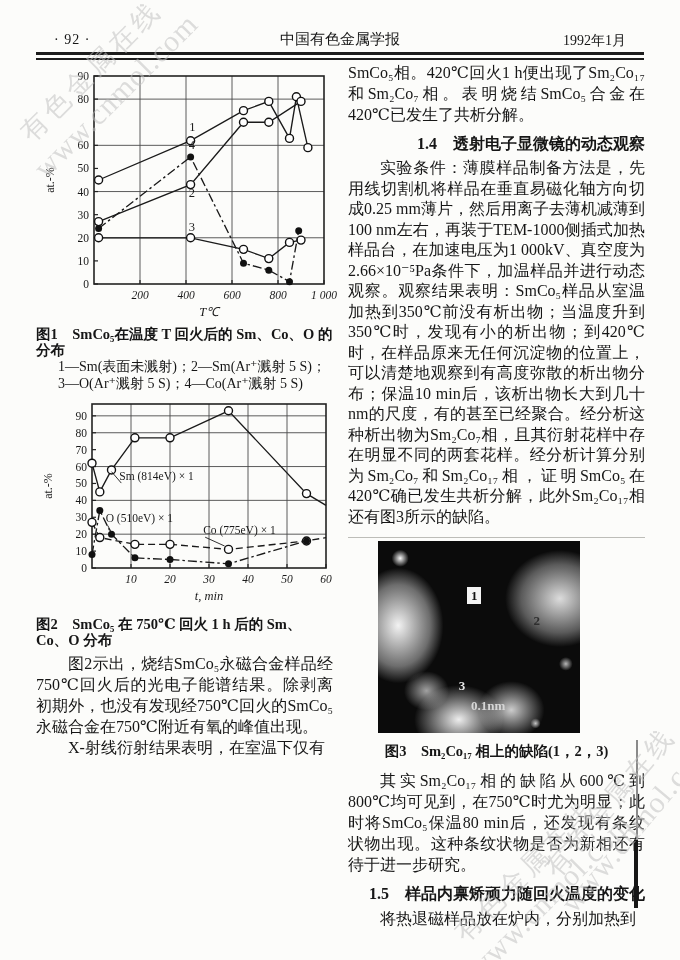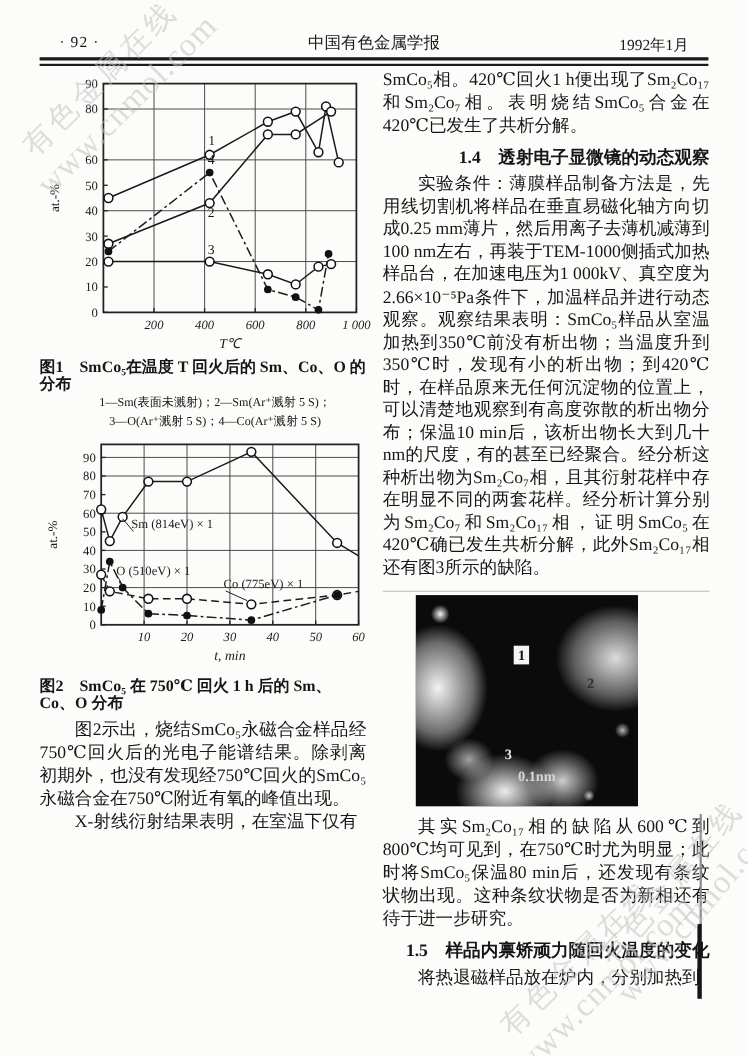--- a/index.html
+++ b/index.html
@@ -21,21 +21,21 @@
   .col{position:absolute;top:62px;font-size:16px;line-height:21px;text-align:justify;}
   .col-left{left:36px;width:297px;}
   .col-right{left:348px;width:297px;}
   p{margin:0;}
   .indent{text-indent:2em;}
   .sect-h{font-weight:bold;margin-top:8px;margin-bottom:4px;text-align:right;}
   
   .chart-wrap{position:relative;margin:4px 0 0 0;}
   svg{display:block;overflow:visible;}
   .figcap{font-weight:bold;font-size:14.5px;line-height:16px;text-align:left;text-indent:0;}
-  .figcap-sub{font-size:11px;line-height:17px;font-weight:normal;padding-left:22px;text-align:center;}
+  .figcap-sub{font-size:14px;line-height:17px;font-weight:normal;padding-left:22px;text-align:left;}
   .fig1cap{margin-top:2px;}
   .fig2cap{margin-top:6px;margin-bottom:5px;}
   
   .photo-rule{width:297px;border-top:1px solid #bdbdb8;margin-top:10px;}
   .photo{
     position:relative;width:202px;height:192px;margin:3px 0 0 30px;
     background:
       radial-gradient(circle 10px at 11% 9%, rgba(255,255,255,.97), rgba(255,255,255,0) 85%),
       radial-gradient(ellipse 58px 74px at 10% 44%, rgba(252,252,252,.96), rgba(190,190,190,.55) 55%, rgba(0,0,0,0) 78%),
       radial-gradient(ellipse 70px 62px at 90% 30%, rgba(238,238,238,.92), rgba(170,170,170,.5) 55%, rgba(0,0,0,0) 78%),
@@ -265,20 +265,21 @@
     <p class="sect-h">1.4　透射电子显微镜的动态观察</p>
     <p class="indent" style="line-height:20.5px;">实验条件：薄膜样品制备方法是，先用线切割机将样品在垂直易磁化轴方向切成0.25 mm薄片，然后用离子去薄机减薄到100 nm左右，再装于TEM-1000侧插式加热样品台，在加速电压为1 000kV、真空度为2.66×10⁻⁵Pa条件下，加温样品并进行动态观察。观察结果表明：SmCo₅样品从室温加热到350℃前没有析出物；当温度升到350℃时，发现有小的析出物；到420℃时，在样品原来无任何沉淀物的位置上，可以清楚地观察到有高度弥散的析出物分布；保温10 min后，该析出物长大到几十nm的尺度，有的甚至已经聚合。经分析这种析出物为Sm₂Co₇相，且其衍射花样中存在明显不同的两套花样。经分析计算分别为Sm₂Co₇和Sm₂Co₁₇相，证明SmCo₅在420℃确已发生共析分解，此外Sm₂Co₁₇相还有图3所示的缺陷。</p>
 
     <div class="photo-rule"></div>
     <div class="photo">
       <span class="lab lab1">1</span>
       <span class="lab lab2">2</span>
       <span class="lab lab3">3</span>
       <span class="lab labscale">0.1nm</span>
     </div>
+    <p class="fig3cap">图3　Sm₂Co₁₇ 相上的缺陷(1，2，3)</p>
 
     <p class="indent" style="margin-top:8px;">其实Sm₂Co₁₇相的缺陷从600℃到800℃均可见到，在750℃时尤为明显；此时将SmCo₅保温80 min后，还发现有条纹状物出现。这种条纹状物是否为新相还有待于进一步研究。</p>
     <p class="sect-h">1.5　样品内禀矫顽力随回火温度的变化</p>
     <p class="indent">将热退磁样品放在炉内，分别加热到</p>
   </div>
 
   <div class="edge-thin"></div>
   <div class="edge-thick"></div>
 </div>
 

